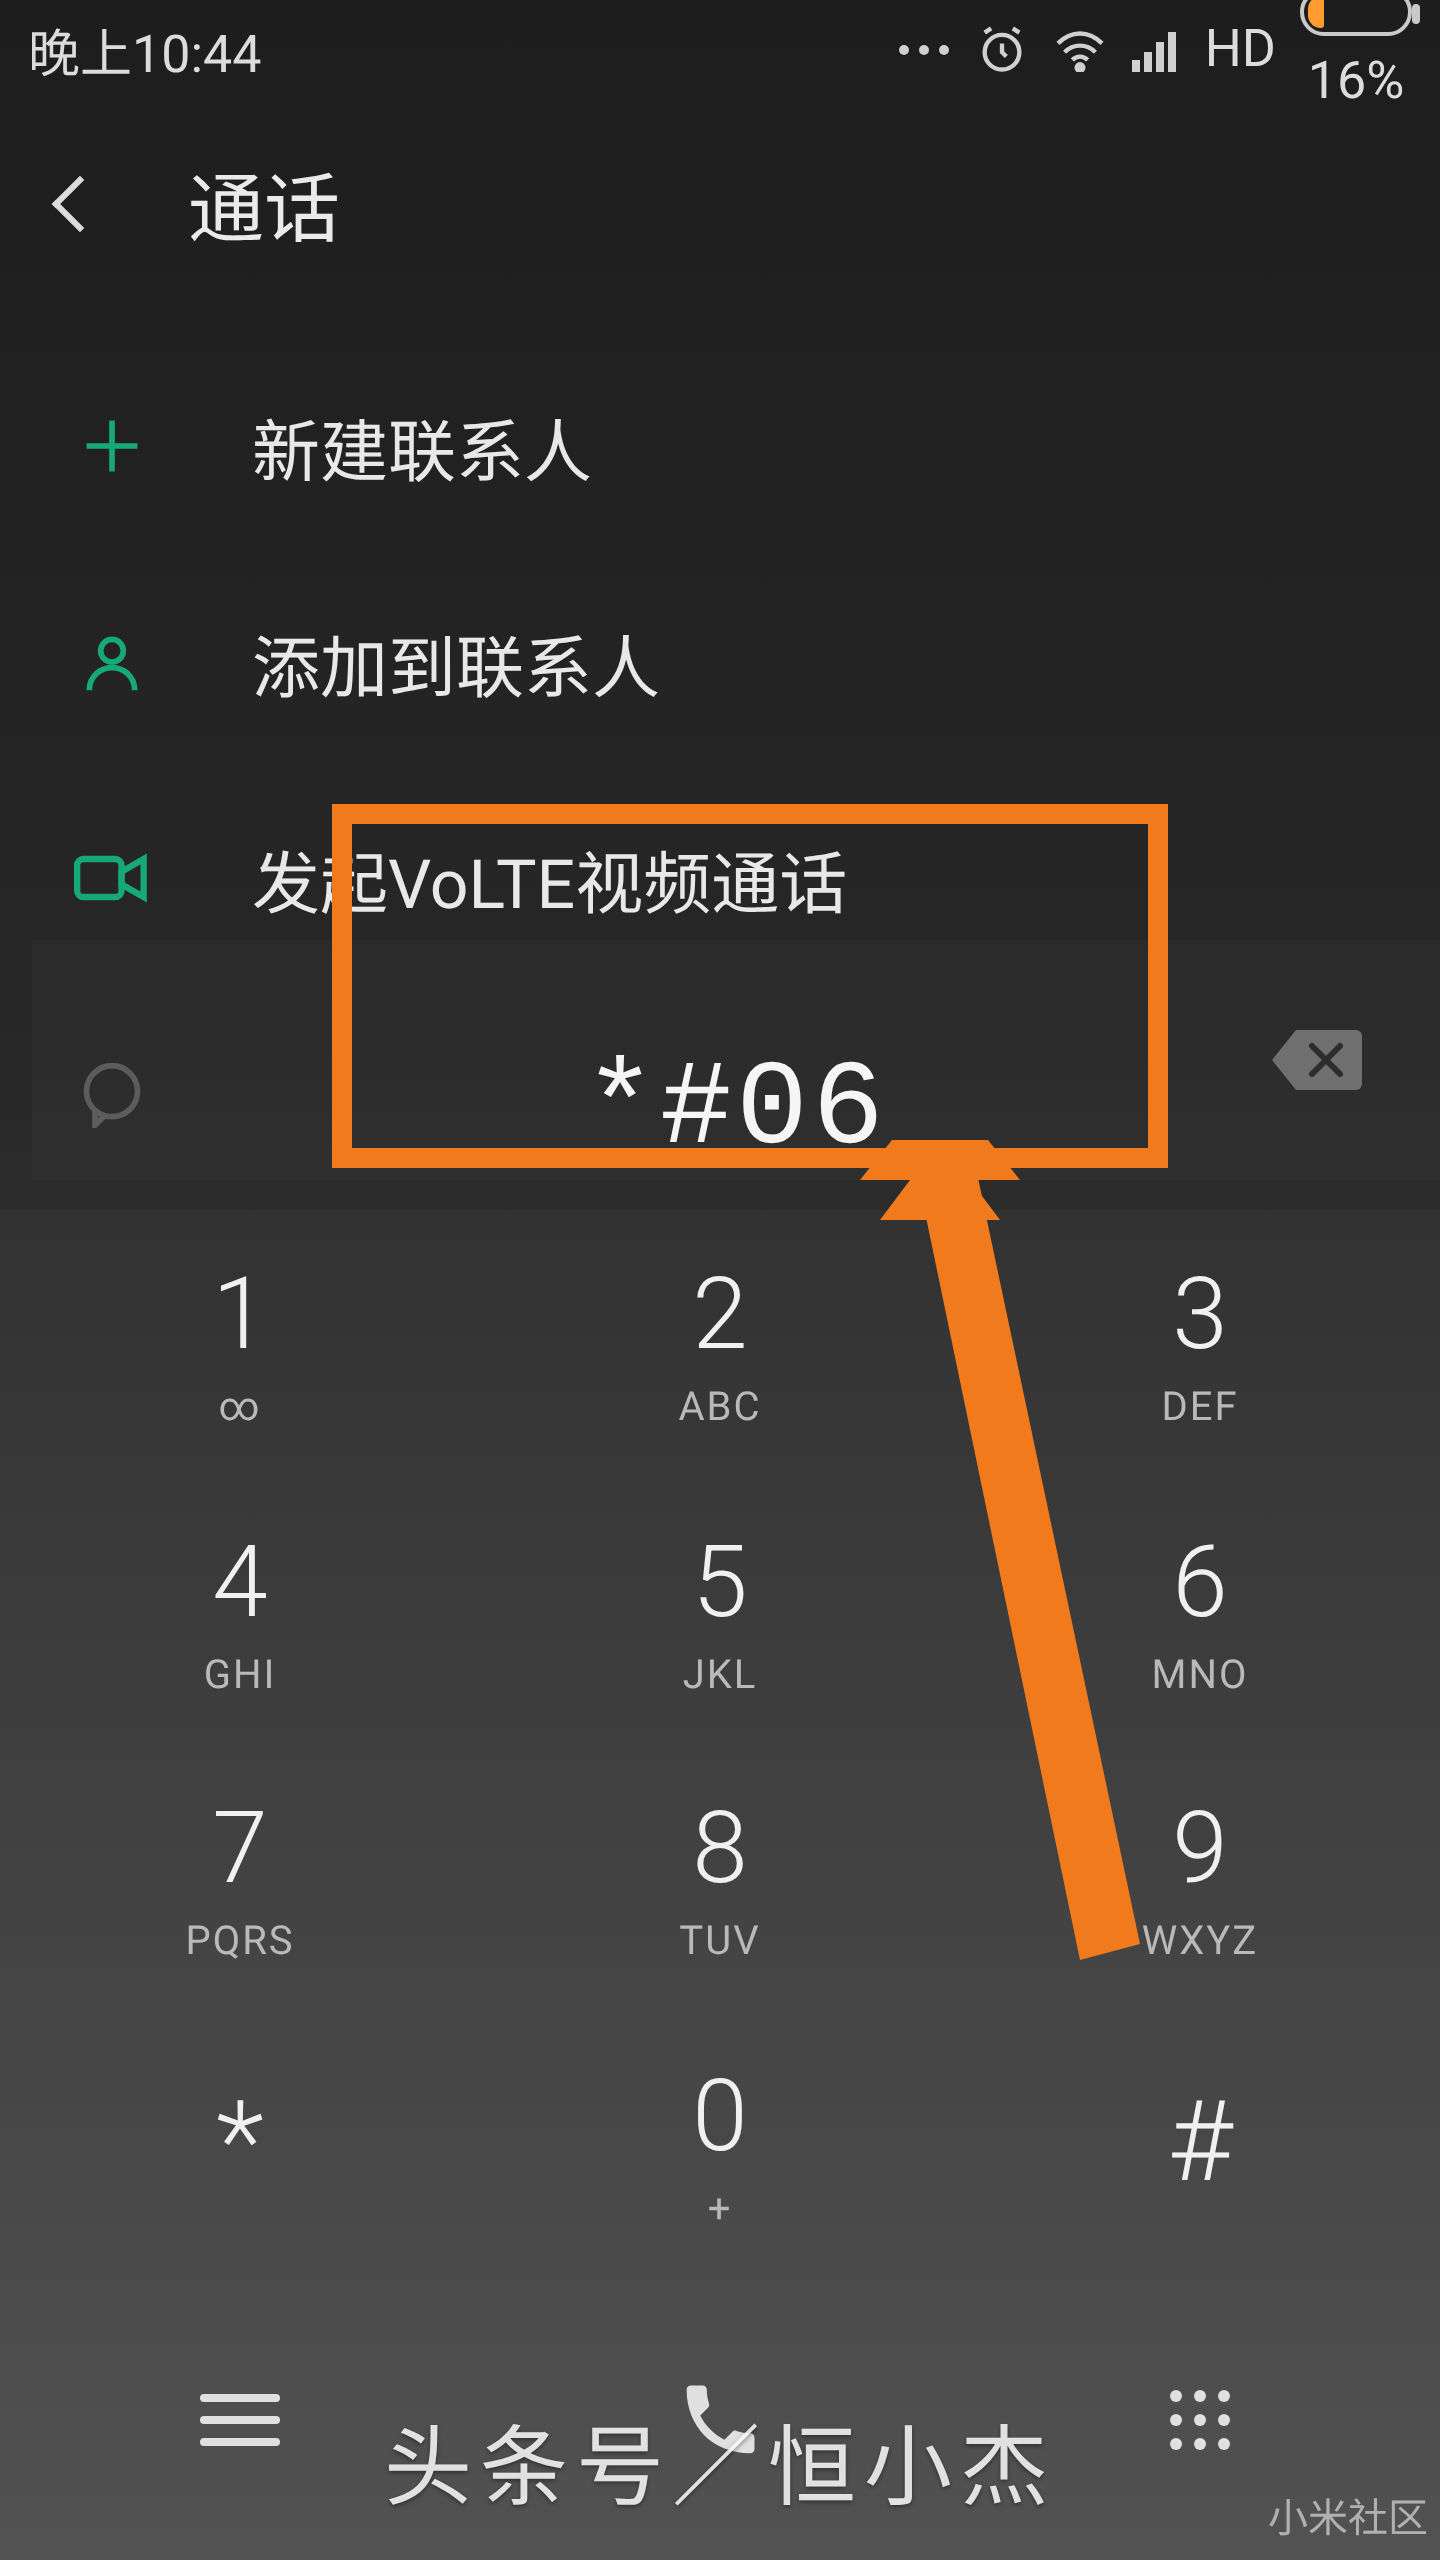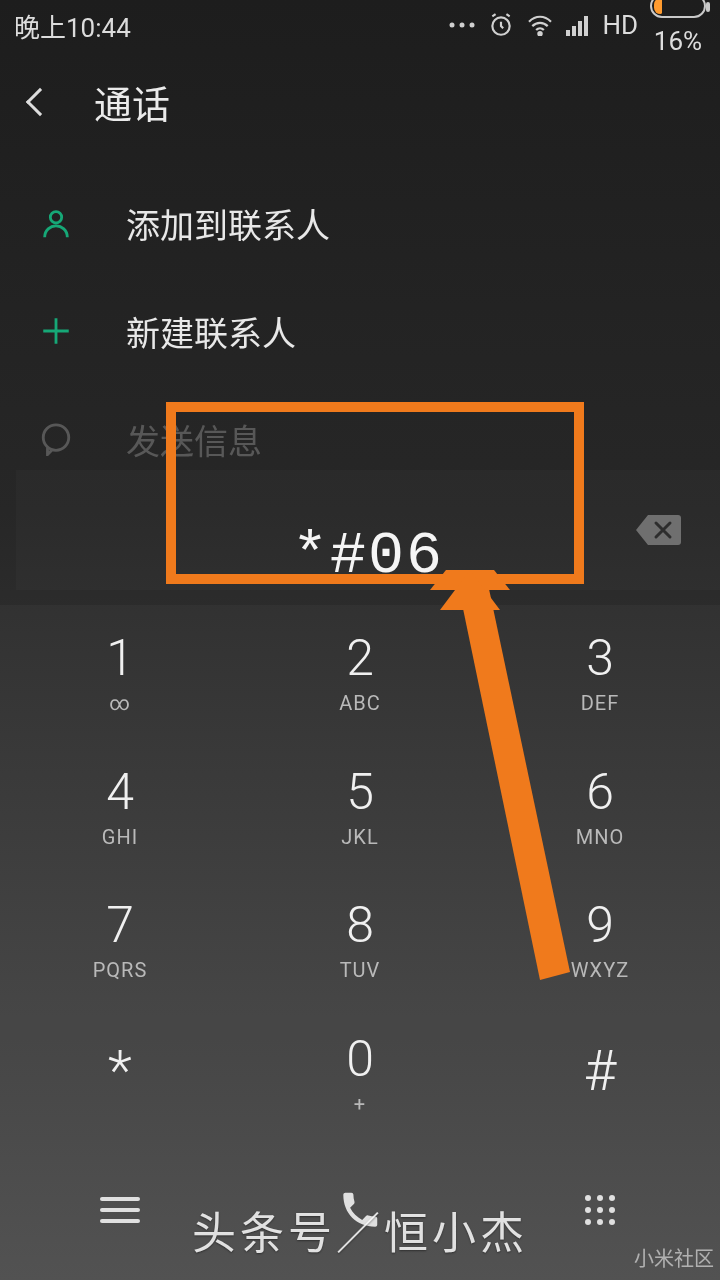--- a/index.html
+++ b/index.html
@@ -100,43 +100,51 @@
 </div>
 
 <div class="header">
   <span class="back"></span>
   <span class="title">通话</span>
 </div>
 
 <div class="options">
   <div class="opt">
     <span class="ic">
+      <svg width="34" height="34" viewBox="0 0 24 24" stroke="#16a877" stroke-width="2">
+          <path d="M12 3v18M3 12h18"></path>
+        </svg>
+    </span>
+    <span class="lbl">新建联系人</span>
+  </div>
+  <div class="opt">
+    <span class="ic">
       <svg width="34" height="34" viewBox="0 0 24 24" fill="none" stroke="#16a877" stroke-width="2">
           <circle cx="12" cy="8" r="4"></circle>
           <path d="M4 22c0-5 4-8 8-8s8 3 8 8"></path>
         </svg>
     </span>
     <span class="lbl">添加到联系人</span>
   </div>
   <div class="opt">
     <span class="ic">
-      <svg width="34" height="34" viewBox="0 0 24 24" stroke="#16a877" stroke-width="2">
-          <path d="M12 3v18M3 12h18"></path>
-        </svg>
-    </span>
-    <span class="lbl">新建联系人</span>
+      <svg width="38" height="30" viewBox="0 0 24 18" fill="none" stroke="#16a877" stroke-width="2">
+          <rect x="1" y="3" width="14" height="12" rx="2"></rect>
+          <path d="M15 7l7-4v12l-7-4z"></path>
+        </svg>
+    </span>
+    <span class="lbl">发起VoLTE视频通话</span>
   </div>
   <div class="opt" style="opacity:0.5">
     <span class="ic">
       <svg width="34" height="34" viewBox="0 0 24 24" fill="none" stroke="#8a8a8a" stroke-width="2">
           <circle cx="12" cy="11" r="9"></circle>
           <path d="M9 20l-3 3v-5"></path>
         </svg>
     </span>
-    <span class="lbl" style="color:#8a8a8a">发送信息</span>
   </div>
 </div>
 
 <div class="number-row">
   <span class="num">*#06</span>
   <span class="backspace">
     <svg width="48" height="34" viewBox="0 0 48 34">
         <path d="M14 2h30a3 3 0 0 1 3 3v24a3 3 0 0 1-3 3H14L2 17 14 2z" fill="#6f6f6f"></path>
         <path d="M22 10l14 14M36 10L22 24" stroke="#2d2d2d" stroke-width="3" stroke-linecap="round"></path>
       </svg>

